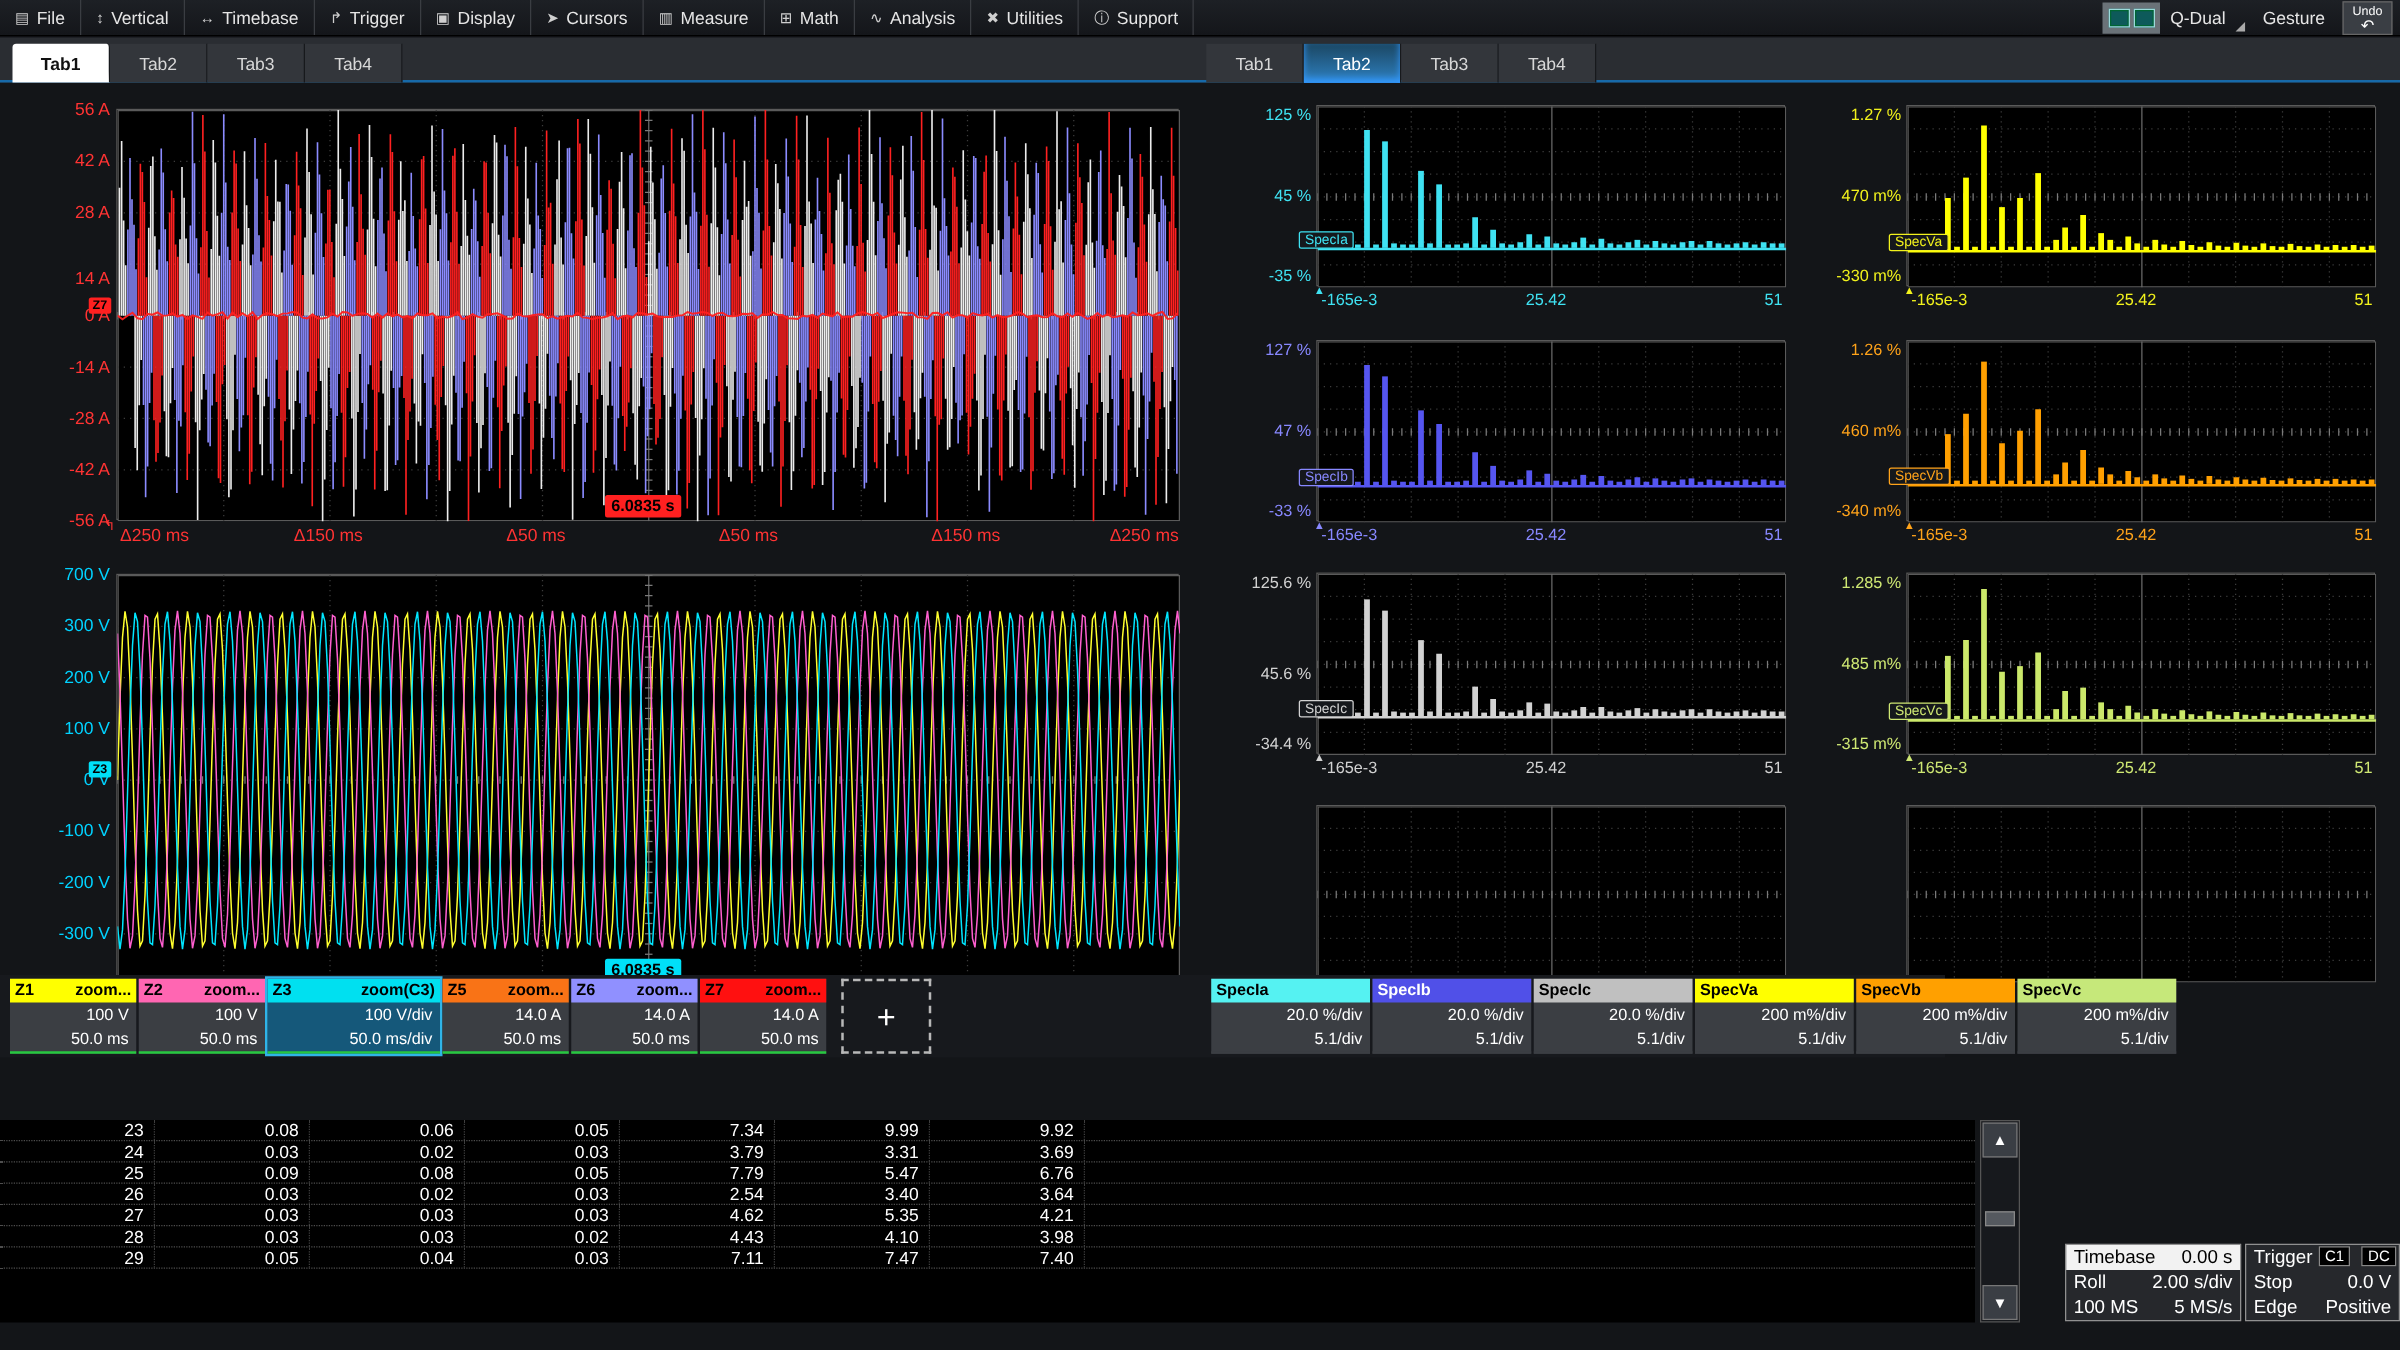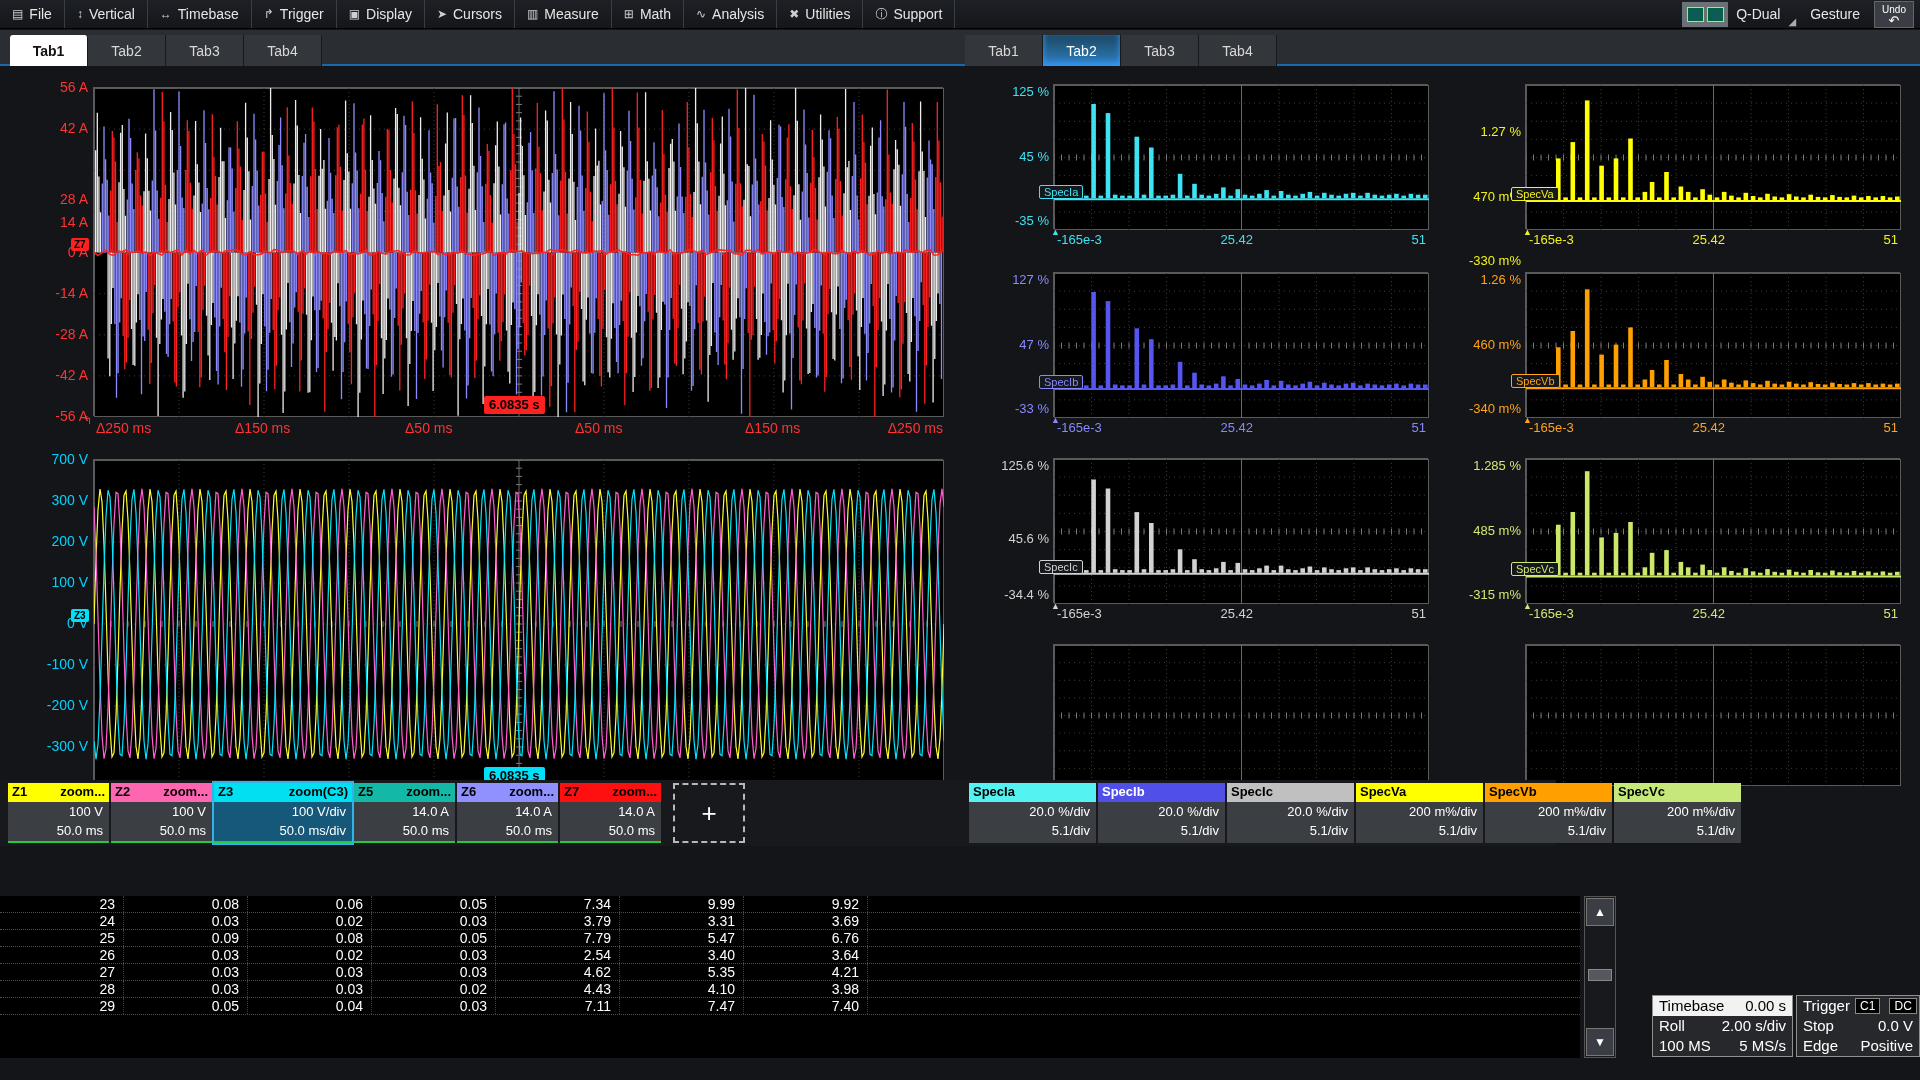--- a/index.html
+++ b/index.html
@@ -290,21 +290,21 @@
           <line x1="422" y1="320.77500000000003" x2="428" y2="320.77500000000003" stroke="#7a7a7a"></line>
           <path d="M1.6 164.5 L1.6 62.2 M14.1 164.5 L14.1 270.4 M3.3 164.5 L3.3 24.8 M15.8 164.5 L15.8 288.2 M4.9 164.5 L4.9 88.4 M17.4 164.5 L17.4 236.1 M6.5 164.5 L6.5 124.2 M19.0 164.5 L19.0 200.0 M25.0 164.5 L25.0 94.2 M37.5 164.5 L37.5 241.0 M26.6 164.5 L26.6 44.8 M39.1 164.5 L39.1 277.0 M28.3 164.5 L28.3 37.1 M40.8 164.5 L40.8 277.7 M29.9 164.5 L29.9 101.0 M42.4 164.5 L42.4 234.6 M31.5 164.5 L31.5 127.8 M44.0 164.5 L44.0 206.3 M50.0 164.5 L50.0 103.3 M62.5 164.5 L62.5 249.7 M51.6 164.5 L51.6 45.5 M64.1 164.5 L64.1 327.9 M53.3 164.5 L53.3 70.2 M65.8 164.5 L65.8 256.1 M54.9 164.5 L54.9 102.7 M67.4 164.5 L67.4 231.6 M56.5 164.5 L56.5 122.5 M69.0 164.5 L69.0 211.1 M75.0 164.5 L75.0 111.1 M87.5 164.5 L87.5 247.4 M76.6 164.5 L76.6 23.9 M89.1 164.5 L89.1 309.8 M78.3 164.5 L78.3 41.9 M90.8 164.5 L90.8 303.6 M79.9 164.5 L79.9 84.5 M92.4 164.5 L92.4 256.1 M81.5 164.5 L81.5 116.5 M94.0 164.5 L94.0 195.8 M100.0 164.5 L100.0 107.6 M112.5 164.5 L112.5 227.8 M101.6 164.5 L101.6 33.0 M114.1 164.5 L114.1 267.4 M103.3 164.5 L103.3 76.2 M115.8 164.5 L115.8 292.1 M104.9 164.5 L104.9 94.4 M117.4 164.5 L117.4 236.9 M106.5 164.5 L106.5 124.1 M119.0 164.5 L119.0 215.0 M125.0 164.5 L125.0 88.9 M137.5 164.5 L137.5 239.5 M126.6 164.5 L126.6 39.7 M139.1 164.5 L139.1 291.1 M128.3 164.5 L128.3 73.2 M140.8 164.5 L140.8 255.5 M129.9 164.5 L129.9 73.3 M142.4 164.5 L142.4 232.8 M131.5 164.5 L131.5 130.0 M144.0 164.5 L144.0 208.3 M150.0 164.5 L150.0 101.9 M162.5 164.5 L162.5 216.8 M151.6 164.5 L151.6 14.7 M164.1 164.5 L164.1 331.0 M153.3 164.5 L153.3 49.6 M165.8 164.5 L165.8 295.5 M154.9 164.5 L154.9 83.3 M167.4 164.5 L167.4 256.0 M156.5 164.5 L156.5 131.6 M169.0 164.5 L169.0 206.2 M175.0 164.5 L175.0 90.9 M187.5 164.5 L187.5 246.7 M176.6 164.5 L176.6 -4.7 M189.1 164.5 L189.1 325.1 M178.3 164.5 L178.3 46.9 M190.8 164.5 L190.8 303.5 M179.9 164.5 L179.9 71.1 M192.4 164.5 L192.4 241.6 M181.5 164.5 L181.5 116.7 M194.0 164.5 L194.0 195.1 M200.0 164.5 L200.0 95.5 M212.5 164.5 L212.5 226.8 M201.6 164.5 L201.6 11.9 M214.1 164.5 L214.1 304.8 M203.3 164.5 L203.3 37.6 M215.8 164.5 L215.8 304.2 M204.9 164.5 L204.9 87.0 M217.4 164.5 L217.4 252.3 M206.5 164.5 L206.5 124.9 M219.0 164.5 L219.0 208.5 M225.0 164.5 L225.0 87.7 M237.5 164.5 L237.5 234.7 M226.6 164.5 L226.6 41.0 M239.1 164.5 L239.1 282.7 M228.3 164.5 L228.3 80.7 M240.8 164.5 L240.8 249.1 M229.9 164.5 L229.9 72.1 M242.4 164.5 L242.4 252.6 M231.5 164.5 L231.5 120.7 M244.0 164.5 L244.0 195.3 M250.0 164.5 L250.0 91.9 M262.5 164.5 L262.5 236.2 M251.6 164.5 L251.6 12.4 M264.1 164.5 L264.1 336.2 M253.3 164.5 L253.3 65.2 M265.8 164.5 L265.8 304.8 M254.9 164.5 L254.9 83.5 M267.4 164.5 L267.4 251.5 M256.5 164.5 L256.5 120.8 M269.0 164.5 L269.0 212.5 M275.0 164.5 L275.0 108.8 M287.5 164.5 L287.5 250.3 M276.6 164.5 L276.6 27.2 M289.1 164.5 L289.1 306.0 M278.3 164.5 L278.3 72.0 M290.8 164.5 L290.8 270.6 M279.9 164.5 L279.9 100.5 M292.4 164.5 L292.4 251.9 M281.5 164.5 L281.5 115.8 M294.0 164.5 L294.0 210.5 M300.0 164.5 L300.0 90.5 M312.5 164.5 L312.5 250.2 M301.6 164.5 L301.6 20.0 M314.1 164.5 L314.1 317.9 M303.3 164.5 L303.3 26.0 M315.8 164.5 L315.8 276.0 M304.9 164.5 L304.9 99.8 M317.4 164.5 L317.4 243.0 M306.5 164.5 L306.5 117.2 M319.0 164.5 L319.0 213.0 M325.0 164.5 L325.0 107.0 M337.5 164.5 L337.5 234.8 M326.6 164.5 L326.6 29.3 M339.1 164.5 L339.1 303.1 M328.3 164.5 L328.3 70.8 M340.8 164.5 L340.8 262.2 M329.9 164.5 L329.9 91.6 M342.4 164.5 L342.4 238.9 M331.5 164.5 L331.5 130.4 M344.0 164.5 L344.0 195.0 M350.0 164.5 L350.0 107.6 M362.5 164.5 L362.5 216.1 M351.6 164.5 L351.6 55.4 M364.1 164.5 L364.1 327.8 M353.3 164.5 L353.3 24.4 M365.8 164.5 L365.8 251.2 M354.9 164.5 L354.9 101.9 M367.4 164.5 L367.4 236.0 M356.5 164.5 L356.5 123.5 M369.0 164.5 L369.0 210.4 M375.0 164.5 L375.0 100.8 M387.5 164.5 L387.5 228.0 M376.6 164.5 L376.6 7.2 M389.1 164.5 L389.1 316.1 M378.3 164.5 L378.3 35.0 M390.8 164.5 L390.8 278.4 M379.9 164.5 L379.9 77.7 M392.4 164.5 L392.4 236.3 M381.5 164.5 L381.5 122.1 M394.0 164.5 L394.0 201.1 M400.0 164.5 L400.0 95.2 M412.5 164.5 L412.5 242.6 M401.6 164.5 L401.6 57.3 M414.1 164.5 L414.1 283.8 M403.3 164.5 L403.3 33.5 M415.8 164.5 L415.8 295.6 M404.9 164.5 L404.9 78.6 M417.4 164.5 L417.4 237.0 M406.5 164.5 L406.5 126.5 M419.0 164.5 L419.0 214.4 M425.0 164.5 L425.0 104.9 M437.5 164.5 L437.5 228.0 M426.6 164.5 L426.6 29.4 M439.1 164.5 L439.1 324.6 M428.3 164.5 L428.3 57.9 M440.8 164.5 L440.8 304.1 M429.9 164.5 L429.9 87.3 M442.4 164.5 L442.4 237.3 M431.5 164.5 L431.5 126.9 M444.0 164.5 L444.0 206.3 M450.0 164.5 L450.0 103.4 M462.5 164.5 L462.5 246.4 M451.6 164.5 L451.6 22.6 M464.1 164.5 L464.1 335.5 M453.3 164.5 L453.3 32.6 M465.8 164.5 L465.8 276.4 M454.9 164.5 L454.9 91.7 M467.4 164.5 L467.4 247.4 M456.5 164.5 L456.5 114.4 M469.0 164.5 L469.0 206.6 M475.0 164.5 L475.0 90.6 M487.5 164.5 L487.5 221.0 M476.6 164.5 L476.6 14.1 M489.1 164.5 L489.1 293.6 M478.3 164.5 L478.3 46.0 M490.8 164.5 L490.8 297.2 M479.9 164.5 L479.9 93.8 M492.4 164.5 L492.4 231.8 M481.5 164.5 L481.5 132.1 M494.0 164.5 L494.0 209.4 M500.0 164.5 L500.0 87.9 M512.5 164.5 L512.5 249.3 M501.6 164.5 L501.6 40.6 M514.1 164.5 L514.1 284.3 M503.3 164.5 L503.3 77.4 M515.8 164.5 L515.8 289.4 M504.9 164.5 L504.9 72.8 M517.4 164.5 L517.4 250.7 M506.5 164.5 L506.5 116.5 M519.0 164.5 L519.0 215.3 M525.0 164.5 L525.0 105.8 M537.5 164.5 L537.5 249.8 M526.6 164.5 L526.6 43.1 M539.1 164.5 L539.1 304.0 M528.3 164.5 L528.3 58.6 M540.8 164.5 L540.8 289.0 M529.9 164.5 L529.9 79.2 M542.4 164.5 L542.4 244.5 M531.5 164.5 L531.5 118.7 M544.0 164.5 L544.0 208.1 M550.0 164.5 L550.0 92.8 M562.5 164.5 L562.5 224.8 M551.6 164.5 L551.6 4.3 M564.1 164.5 L564.1 300.0 M553.3 164.5 L553.3 73.2 M565.8 164.5 L565.8 289.5 M554.9 164.5 L554.9 90.7 M567.4 164.5 L567.4 242.0 M556.5 164.5 L556.5 122.4 M569.0 164.5 L569.0 213.7 M575.0 164.5 L575.0 80.1 M587.5 164.5 L587.5 220.7 M576.6 164.5 L576.6 55.8 M589.1 164.5 L589.1 286.2 M578.3 164.5 L578.3 51.0 M590.8 164.5 L590.8 270.5 M579.9 164.5 L579.9 73.4 M592.4 164.5 L592.4 253.6 M581.5 164.5 L581.5 122.8 M594.0 164.5 L594.0 214.2 M600.0 164.5 L600.0 103.9 M612.5 164.5 L612.5 232.6 M601.6 164.5 L601.6 -2.3 M614.1 164.5 L614.1 313.7 M603.3 164.5 L603.3 35.2 M615.8 164.5 L615.8 267.0 M604.9 164.5 L604.9 73.4 M617.4 164.5 L617.4 257.9 M606.5 164.5 L606.5 116.2 M619.0 164.5 L619.0 195.0 M625.0 164.5 L625.0 107.8 M637.5 164.5 L637.5 241.8 M626.6 164.5 L626.6 55.6 M639.1 164.5 L639.1 271.8 M628.3 164.5 L628.3 28.5 M640.8 164.5 L640.8 263.4 M629.9 164.5 L629.9 85.8 M642.4 164.5 L642.4 230.5 M631.5 164.5 L631.5 117.3 M644.0 164.5 L644.0 210.2 M650.0 164.5 L650.0 111.7 M662.5 164.5 L662.5 231.0 M651.6 164.5 L651.6 -6.1 M664.1 164.5 L664.1 271.8 M653.3 164.5 L653.3 76.3 M665.8 164.5 L665.8 269.8 M654.9 164.5 L654.9 78.1 M667.4 164.5 L667.4 247.1 M656.5 164.5 L656.5 128.3 M669.0 164.5 L669.0 205.5 M675.0 164.5 L675.0 110.0 M687.5 164.5 L687.5 232.3 M676.6 164.5 L676.6 32.2 M689.1 164.5 L689.1 304.4 M678.3 164.5 L678.3 71.5 M690.8 164.5 L690.8 292.4 M679.9 164.5 L679.9 96.9 M692.4 164.5 L692.4 247.2 M681.5 164.5 L681.5 116.4 M694.0 164.5 L694.0 195.7 M700.0 164.5 L700.0 107.3 M712.5 164.5 L712.5 240.5 M701.6 164.5 L701.6 0.0 M714.1 164.5 L714.1 285.9 M703.3 164.5 L703.3 32.7 M715.8 164.5 L715.8 285.0 M704.9 164.5 L704.9 96.2 M717.4 164.5 L717.4 224.0 M706.5 164.5 L706.5 131.8 M719.0 164.5 L719.0 215.9 M725.0 164.5 L725.0 89.3 M737.5 164.5 L737.5 224.3 M726.6 164.5 L726.6 26.5 M739.1 164.5 L739.1 271.0 M728.3 164.5 L728.3 51.4 M740.8 164.5 L740.8 272.4 M729.9 164.5 L729.9 78.5 M742.4 164.5 L742.4 226.6 M731.5 164.5 L731.5 118.4 M744.0 164.5 L744.0 198.6 M750.0 164.5 L750.0 105.3 M762.5 164.5 L762.5 222.5 M751.6 164.5 L751.6 0.9 M764.1 164.5 L764.1 268.2 M753.3 164.5 L753.3 79.3 M765.8 164.5 L765.8 302.1 M754.9 164.5 L754.9 72.9 M767.4 164.5 L767.4 239.1 M756.5 164.5 L756.5 121.9 M769.0 164.5 L769.0 209.9 M775.0 164.5 L775.0 107.7 M787.5 164.5 L787.5 233.5 M776.6 164.5 L776.6 57.7 M789.1 164.5 L789.1 308.0 M778.3 164.5 L778.3 39.5 M790.8 164.5 L790.8 296.6 M779.9 164.5 L779.9 106.0 M792.4 164.5 L792.4 242.4 M781.5 164.5 L781.5 126.2 M794.0 164.5 L794.0 196.1 M800.0 164.5 L800.0 81.3 M812.5 164.5 L812.5 224.9 M801.6 164.5 L801.6 52.0 M814.1 164.5 L814.1 286.0 M803.3 164.5 L803.3 61.2 M815.8 164.5 L815.8 293.6 M804.9 164.5 L804.9 76.7 M817.4 164.5 L817.4 253.9 M806.5 164.5 L806.5 117.7 M819.0 164.5 L819.0 209.9 M825.0 164.5 L825.0 83.3 M837.5 164.5 L837.5 237.7 M826.6 164.5 L826.6 13.5 M839.1 164.5 L839.1 314.5 M828.3 164.5 L828.3 63.4 M840.8 164.5 L840.8 271.1 M829.9 164.5 L829.9 83.1 M842.4 164.5 L842.4 233.0 M831.5 164.5 L831.5 128.9 M844.0 164.5 L844.0 205.5 " stroke="#ececec" stroke-width="1.3" fill="none"></path>
           <path d="M8.3 164.5 L8.3 95.6 M20.8 164.5 L20.8 236.0 M10.0 164.5 L10.0 38.4 M22.5 164.5 L22.5 309.8 M11.6 164.5 L11.6 71.3 M24.1 164.5 L24.1 285.2 M13.2 164.5 L13.2 91.7 M25.7 164.5 L25.7 234.4 M14.8 164.5 L14.8 127.4 M27.3 164.5 L27.3 210.2 M33.3 164.5 L33.3 111.6 M45.8 164.5 L45.8 231.9 M35.0 164.5 L35.0 30.7 M47.5 164.5 L47.5 306.3 M36.6 164.5 L36.6 50.0 M49.1 164.5 L49.1 248.6 M38.2 164.5 L38.2 95.4 M50.7 164.5 L50.7 253.1 M39.8 164.5 L39.8 120.9 M52.3 164.5 L52.3 204.1 M58.3 164.5 L58.3 92.4 M70.8 164.5 L70.8 223.8 M60.0 164.5 L60.0 1.3 M72.5 164.5 L72.5 266.0 M61.6 164.5 L61.6 42.5 M74.1 164.5 L74.1 269.0 M63.2 164.5 L63.2 102.6 M75.7 164.5 L75.7 236.3 M64.8 164.5 L64.8 130.7 M77.3 164.5 L77.3 211.0 M83.3 164.5 L83.3 82.1 M95.8 164.5 L95.8 231.2 M85.0 164.5 L85.0 3.4 M97.5 164.5 L97.5 273.0 M86.6 164.5 L86.6 58.0 M99.1 164.5 L99.1 253.9 M88.2 164.5 L88.2 109.4 M100.7 164.5 L100.7 244.1 M89.8 164.5 L89.8 119.9 M102.3 164.5 L102.3 198.1 M108.3 164.5 L108.3 115.6 M120.8 164.5 L120.8 229.4 M110.0 164.5 L110.0 22.3 M122.5 164.5 L122.5 282.9 M111.6 164.5 L111.6 55.0 M124.1 164.5 L124.1 296.4 M113.2 164.5 L113.2 100.1 M125.7 164.5 L125.7 238.5 M114.8 164.5 L114.8 121.2 M127.3 164.5 L127.3 199.8 M133.3 164.5 L133.3 112.3 M145.8 164.5 L145.8 234.6 M135.0 164.5 L135.0 59.2 M147.5 164.5 L147.5 298.7 M136.6 164.5 L136.6 59.6 M149.1 164.5 L149.1 281.5 M138.2 164.5 L138.2 80.6 M150.7 164.5 L150.7 245.6 M139.8 164.5 L139.8 123.7 M152.3 164.5 L152.3 209.4 M158.3 164.5 L158.3 98.1 M170.8 164.5 L170.8 238.6 M160.0 164.5 L160.0 25.7 M172.5 164.5 L172.5 303.3 M161.6 164.5 L161.6 51.5 M174.1 164.5 L174.1 281.7 M163.2 164.5 L163.2 82.6 M175.7 164.5 L175.7 244.8 M164.8 164.5 L164.8 117.5 M177.3 164.5 L177.3 211.1 M183.3 164.5 L183.3 93.1 M195.8 164.5 L195.8 234.3 M185.0 164.5 L185.0 57.1 M197.5 164.5 L197.5 279.0 M186.6 164.5 L186.6 29.6 M199.1 164.5 L199.1 255.5 M188.2 164.5 L188.2 77.3 M200.7 164.5 L200.7 219.4 M189.8 164.5 L189.8 120.2 M202.3 164.5 L202.3 204.2 M208.3 164.5 L208.3 88.0 M220.8 164.5 L220.8 222.3 M210.0 164.5 L210.0 54.8 M222.5 164.5 L222.5 283.9 M211.6 164.5 L211.6 45.9 M224.1 164.5 L224.1 280.1 M213.2 164.5 L213.2 98.8 M225.7 164.5 L225.7 222.0 M214.8 164.5 L214.8 129.0 M227.3 164.5 L227.3 212.7 M233.3 164.5 L233.3 112.7 M245.8 164.5 L245.8 218.3 M235.0 164.5 L235.0 50.1 M247.5 164.5 L247.5 311.3 M236.6 164.5 L236.6 84.7 M249.1 164.5 L249.1 283.9 M238.2 164.5 L238.2 110.8 M250.7 164.5 L250.7 254.3 M239.8 164.5 L239.8 125.0 M252.3 164.5 L252.3 213.4 M258.3 164.5 L258.3 95.3 M270.8 164.5 L270.8 226.2 M260.0 164.5 L260.0 15.2 M272.5 164.5 L272.5 280.4 M261.6 164.5 L261.6 64.4 M274.1 164.5 L274.1 280.9 M263.2 164.5 L263.2 82.6 M275.7 164.5 L275.7 238.1 M264.8 164.5 L264.8 120.3 M277.3 164.5 L277.3 201.4 M283.3 164.5 L283.3 95.1 M295.8 164.5 L295.8 221.5 M285.0 164.5 L285.0 62.9 M297.5 164.5 L297.5 288.7 M286.6 164.5 L286.6 72.3 M299.1 164.5 L299.1 286.5 M288.2 164.5 L288.2 104.9 M300.7 164.5 L300.7 230.1 M289.8 164.5 L289.8 133.3 M302.3 164.5 L302.3 200.5 M308.3 164.5 L308.3 84.3 M320.8 164.5 L320.8 243.1 M310.0 164.5 L310.0 27.8 M322.5 164.5 L322.5 311.1 M311.6 164.5 L311.6 36.9 M324.1 164.5 L324.1 245.1 M313.2 164.5 L313.2 103.7 M325.7 164.5 L325.7 225.7 M314.8 164.5 L314.8 126.9 M327.3 164.5 L327.3 203.0 M333.3 164.5 L333.3 110.7 M345.8 164.5 L345.8 228.6 M335.0 164.5 L335.0 42.2 M347.5 164.5 L347.5 262.4 M336.6 164.5 L336.6 84.4 M349.1 164.5 L349.1 279.4 M338.2 164.5 L338.2 95.2 M350.7 164.5 L350.7 229.2 M339.8 164.5 L339.8 134.4 M352.3 164.5 L352.3 202.6 M358.3 164.5 L358.3 89.8 M370.8 164.5 L370.8 242.4 M360.0 164.5 L360.0 30.6 M372.5 164.5 L372.5 310.4 M361.6 164.5 L361.6 30.1 M374.1 164.5 L374.1 297.6 M363.2 164.5 L363.2 98.6 M375.7 164.5 L375.7 250.2 M364.8 164.5 L364.8 118.8 M377.3 164.5 L377.3 209.9 M383.3 164.5 L383.3 84.2 M395.8 164.5 L395.8 236.6 M385.0 164.5 L385.0 19.5 M397.5 164.5 L397.5 283.5 M386.6 164.5 L386.6 67.9 M399.1 164.5 L399.1 288.3 M388.2 164.5 L388.2 98.3 M400.7 164.5 L400.7 246.3 M389.8 164.5 L389.8 134.1 M402.3 164.5 L402.3 205.4 M408.3 164.5 L408.3 96.3 M420.8 164.5 L420.8 221.2 M410.0 164.5 L410.0 36.2 M422.5 164.5 L422.5 306.6 M411.6 164.5 L411.6 34.6 M424.1 164.5 L424.1 260.9 M413.2 164.5 L413.2 110.5 M425.7 164.5 L425.7 239.4 M414.8 164.5 L414.8 125.6 M427.3 164.5 L427.3 194.6 M433.3 164.5 L433.3 114.2 M445.8 164.5 L445.8 226.7 M435.0 164.5 L435.0 54.8 M447.5 164.5 L447.5 307.6 M436.6 164.5 L436.6 44.1 M449.1 164.5 L449.1 288.5 M438.2 164.5 L438.2 82.3 M450.7 164.5 L450.7 247.0 M439.8 164.5 L439.8 125.1 M452.3 164.5 L452.3 212.5 M458.3 164.5 L458.3 85.1 M470.8 164.5 L470.8 231.0 M460.0 164.5 L460.0 3.3 M472.5 164.5 L472.5 324.2 M461.6 164.5 L461.6 66.0 M474.1 164.5 L474.1 294.7 M463.2 164.5 L463.2 81.4 M475.7 164.5 L475.7 236.4 M464.8 164.5 L464.8 127.2 M477.3 164.5 L477.3 199.4 M483.3 164.5 L483.3 99.1 M495.8 164.5 L495.8 245.5 M485.0 164.5 L485.0 17.7 M497.5 164.5 L497.5 285.1 M486.6 164.5 L486.6 42.6 M499.1 164.5 L499.1 285.8 M488.2 164.5 L488.2 87.5 M500.7 164.5 L500.7 244.8 M489.8 164.5 L489.8 122.7 M502.3 164.5 L502.3 210.3 M508.3 164.5 L508.3 113.0 M520.8 164.5 L520.8 239.9 M510.0 164.5 L510.0 5.2 M522.5 164.5 L522.5 273.9 M511.6 164.5 L511.6 62.3 M524.1 164.5 L524.1 285.2 M513.2 164.5 L513.2 82.1 M525.7 164.5 L525.7 237.0 M514.8 164.5 L514.8 126.7 M527.3 164.5 L527.3 212.8 M533.3 164.5 L533.3 82.4 M545.8 164.5 L545.8 218.2 M535.0 164.5 L535.0 22.8 M547.5 164.5 L547.5 277.7 M536.6 164.5 L536.6 53.1 M549.1 164.5 L549.1 270.3 M538.2 164.5 L538.2 90.8 M550.7 164.5 L550.7 233.2 M539.8 164.5 L539.8 121.6 M552.3 164.5 L552.3 206.0 M558.3 164.5 L558.3 87.5 M570.8 164.5 L570.8 216.5 M560.0 164.5 L560.0 54.2 M572.5 164.5 L572.5 319.9 M561.6 164.5 L561.6 80.7 M574.1 164.5 L574.1 289.5 M563.2 164.5 L563.2 99.2 M575.7 164.5 L575.7 241.9 M564.8 164.5 L564.8 128.3 M577.3 164.5 L577.3 210.1 M583.3 164.5 L583.3 108.4 M595.8 164.5 L595.8 218.1 M585.0 164.5 L585.0 35.6 M597.5 164.5 L597.5 302.8 M586.6 164.5 L586.6 79.1 M599.1 164.5 L599.1 298.1 M588.2 164.5 L588.2 108.6 M600.7 164.5 L600.7 241.2 M589.8 164.5 L589.8 124.9 M602.3 164.5 L602.3 197.2 M608.3 164.5 L608.3 88.7 M620.8 164.5 L620.8 244.5 M610.0 164.5 L610.0 21.8 M622.5 164.5 L622.5 264.0 M611.6 164.5 L611.6 74.5 M624.1 164.5 L624.1 276.9 M613.2 164.5 L613.2 102.6 M625.7 164.5 L625.7 229.3 M614.8 164.5 L614.8 126.5 M627.3 164.5 L627.3 197.1 M633.3 164.5 L633.3 112.3 M645.8 164.5 L645.8 229.3 M635.0 164.5 L635.0 20.7 M647.5 164.5 L647.5 325.8 M636.6 164.5 L636.6 48.5 M649.1 164.5 L649.1 280.9 M638.2 164.5 L638.2 93.5 M650.7 164.5 L650.7 231.1 M639.8 164.5 L639.8 133.6 M652.3 164.5 L652.3 200.2 M658.3 164.5 L658.3 96.5 M670.8 164.5 L670.8 234.1 M660.0 164.5 L660.0 6.7 M672.5 164.5 L672.5 266.8 M661.6 164.5 L661.6 70.5 M674.1 164.5 L674.1 248.2 M663.2 164.5 L663.2 92.8 M675.7 164.5 L675.7 244.4 M664.8 164.5 L664.8 116.4 M677.3 164.5 L677.3 195.4 M683.3 164.5 L683.3 89.9 M695.8 164.5 L695.8 245.4 M685.0 164.5 L685.0 36.8 M697.5 164.5 L697.5 321.4 M686.6 164.5 L686.6 38.4 M699.1 164.5 L699.1 270.0 M688.2 164.5 L688.2 109.0 M700.7 164.5 L700.7 227.0 M689.8 164.5 L689.8 118.9 M702.3 164.5 L702.3 196.6 M708.3 164.5 L708.3 103.4 M720.8 164.5 L720.8 239.9 M710.0 164.5 L710.0 21.4 M722.5 164.5 L722.5 289.5 M711.6 164.5 L711.6 56.5 M724.1 164.5 L724.1 287.5 M713.2 164.5 L713.2 85.0 M725.7 164.5 L725.7 242.7 M714.8 164.5 L714.8 129.5 M727.3 164.5 L727.3 197.4 M733.3 164.5 L733.3 83.8 M745.8 164.5 L745.8 241.1 M735.0 164.5 L735.0 42.2 M747.5 164.5 L747.5 295.2 M736.6 164.5 L736.6 50.3 M749.1 164.5 L749.1 290.5 M738.2 164.5 L738.2 107.4 M750.7 164.5 L750.7 220.1 M739.8 164.5 L739.8 130.0 M752.3 164.5 L752.3 211.7 M758.3 164.5 L758.3 87.9 M770.8 164.5 L770.8 245.8 M760.0 164.5 L760.0 13.9 M772.5 164.5 L772.5 292.6 M761.6 164.5 L761.6 66.6 M774.1 164.5 L774.1 264.9 M763.2 164.5 L763.2 107.6 M775.7 164.5 L775.7 235.6 M764.8 164.5 L764.8 131.4 M777.3 164.5 L777.3 196.0 M783.3 164.5 L783.3 104.6 M795.8 164.5 L795.8 231.1 M785.0 164.5 L785.0 49.6 M797.5 164.5 L797.5 304.6 M786.6 164.5 L786.6 32.3 M799.1 164.5 L799.1 299.6 M788.2 164.5 L788.2 108.2 M800.7 164.5 L800.7 252.4 M789.8 164.5 L789.8 118.4 M802.3 164.5 L802.3 208.0 M808.3 164.5 L808.3 86.3 M820.8 164.5 L820.8 228.3 M810.0 164.5 L810.0 14.1 M822.5 164.5 L822.5 323.8 M811.6 164.5 L811.6 38.7 M824.1 164.5 L824.1 263.1 M813.2 164.5 L813.2 106.0 M825.7 164.5 L825.7 233.1 M814.8 164.5 L814.8 134.1 M827.3 164.5 L827.3 194.2 M833.3 164.5 L833.3 89.5 M845.8 164.5 L845.8 216.0 M835.0 164.5 L835.0 52.6 M847.5 164.5 L847.5 290.9 M836.6 164.5 L836.6 71.4 M838.2 164.5 L838.2 76.3 M839.8 164.5 L839.8 121.0 " stroke="#8b8bff" stroke-width="1.3" fill="none"></path>
           <path d="M16.7 164.5 L16.7 102.6 M29.2 164.5 L29.2 248.1 M18.3 164.5 L18.3 43.0 M30.8 164.5 L30.8 281.3 M19.9 164.5 L19.9 49.5 M32.4 164.5 L32.4 274.4 M21.5 164.5 L21.5 73.6 M34.0 164.5 L34.0 250.0 M23.2 164.5 L23.2 133.8 M35.7 164.5 L35.7 212.3 M41.7 164.5 L41.7 81.9 M54.2 164.5 L54.2 241.7 M43.3 164.5 L43.3 64.3 M55.8 164.5 L55.8 295.9 M44.9 164.5 L44.9 70.4 M57.4 164.5 L57.4 274.9 M46.5 164.5 L46.5 107.6 M59.0 164.5 L59.0 225.2 M48.2 164.5 L48.2 117.4 M60.7 164.5 L60.7 197.1 M66.7 164.5 L66.7 109.8 M79.2 164.5 L79.2 233.5 M68.3 164.5 L68.3 3.9 M80.8 164.5 L80.8 294.5 M69.9 164.5 L69.9 33.2 M82.4 164.5 L82.4 298.4 M71.5 164.5 L71.5 96.7 M84.0 164.5 L84.0 219.3 M73.2 164.5 L73.2 133.9 M85.7 164.5 L85.7 203.9 M91.7 164.5 L91.7 81.9 M104.2 164.5 L104.2 244.1 M93.3 164.5 L93.3 32.3 M105.8 164.5 L105.8 299.3 M94.9 164.5 L94.9 42.8 M107.4 164.5 L107.4 289.4 M96.5 164.5 L96.5 94.8 M109.0 164.5 L109.0 221.9 M98.2 164.5 L98.2 120.8 M110.7 164.5 L110.7 197.7 M116.7 164.5 L116.7 109.9 M129.2 164.5 L129.2 231.1 M118.3 164.5 L118.3 26.3 M130.8 164.5 L130.8 264.3 M119.9 164.5 L119.9 68.8 M132.4 164.5 L132.4 301.9 M121.5 164.5 L121.5 87.9 M134.0 164.5 L134.0 249.0 M123.2 164.5 L123.2 116.4 M135.7 164.5 L135.7 208.3 M141.7 164.5 L141.7 100.1 M154.2 164.5 L154.2 243.5 M143.3 164.5 L143.3 33.3 M155.8 164.5 L155.8 316.9 M144.9 164.5 L144.9 60.4 M157.4 164.5 L157.4 250.9 M146.5 164.5 L146.5 78.5 M159.0 164.5 L159.0 224.7 M148.2 164.5 L148.2 132.0 M160.7 164.5 L160.7 198.7 M166.7 164.5 L166.7 106.8 M179.2 164.5 L179.2 242.1 M168.3 164.5 L168.3 63.8 M180.8 164.5 L180.8 301.3 M169.9 164.5 L169.9 63.5 M182.4 164.5 L182.4 277.7 M171.5 164.5 L171.5 105.6 M184.0 164.5 L184.0 222.3 M173.2 164.5 L173.2 133.8 M185.7 164.5 L185.7 209.6 M191.7 164.5 L191.7 105.6 M204.2 164.5 L204.2 223.7 M193.3 164.5 L193.3 19.2 M205.8 164.5 L205.8 303.5 M194.9 164.5 L194.9 67.4 M207.4 164.5 L207.4 272.5 M196.5 164.5 L196.5 95.0 M209.0 164.5 L209.0 225.8 M198.2 164.5 L198.2 115.7 M210.7 164.5 L210.7 200.6 M216.7 164.5 L216.7 88.3 M229.2 164.5 L229.2 230.4 M218.3 164.5 L218.3 19.4 M230.8 164.5 L230.8 323.8 M219.9 164.5 L219.9 33.5 M232.4 164.5 L232.4 263.9 M221.5 164.5 L221.5 81.0 M234.0 164.5 L234.0 241.2 M223.2 164.5 L223.2 121.0 M235.7 164.5 L235.7 214.9 M241.7 164.5 L241.7 87.3 M254.2 164.5 L254.2 235.8 M243.3 164.5 L243.3 39.3 M255.8 164.5 L255.8 264.0 M244.9 164.5 L244.9 36.7 M257.4 164.5 L257.4 296.2 M246.5 164.5 L246.5 78.7 M259.0 164.5 L259.0 229.5 M248.2 164.5 L248.2 122.4 M260.7 164.5 L260.7 204.7 M266.7 164.5 L266.7 105.8 M279.2 164.5 L279.2 226.6 M268.3 164.5 L268.3 36.5 M280.8 164.5 L280.8 329.0 M269.9 164.5 L269.9 30.6 M282.4 164.5 L282.4 277.1 M271.5 164.5 L271.5 81.4 M284.0 164.5 L284.0 233.2 M273.2 164.5 L273.2 123.0 M285.7 164.5 L285.7 196.2 M291.7 164.5 L291.7 108.7 M304.2 164.5 L304.2 237.7 M293.3 164.5 L293.3 41.0 M305.8 164.5 L305.8 302.6 M294.9 164.5 L294.9 41.9 M307.4 164.5 L307.4 256.8 M296.5 164.5 L296.5 82.1 M309.0 164.5 L309.0 220.4 M298.2 164.5 L298.2 114.6 M310.7 164.5 L310.7 205.2 M316.7 164.5 L316.7 101.8 M329.2 164.5 L329.2 234.4 M318.3 164.5 L318.3 13.6 M330.8 164.5 L330.8 290.9 M319.9 164.5 L319.9 45.0 M332.4 164.5 L332.4 271.5 M321.5 164.5 L321.5 102.3 M334.0 164.5 L334.0 232.7 M323.2 164.5 L323.2 125.5 M335.7 164.5 L335.7 196.7 M341.7 164.5 L341.7 108.0 M354.2 164.5 L354.2 234.7 M343.3 164.5 L343.3 16.3 M355.8 164.5 L355.8 287.1 M344.9 164.5 L344.9 78.0 M357.4 164.5 L357.4 289.6 M346.5 164.5 L346.5 74.1 M359.0 164.5 L359.0 224.7 M348.2 164.5 L348.2 122.9 M360.7 164.5 L360.7 197.2 M366.7 164.5 L366.7 88.9 M379.2 164.5 L379.2 220.0 M368.3 164.5 L368.3 7.2 M380.8 164.5 L380.8 290.1 M369.9 164.5 L369.9 26.8 M382.4 164.5 L382.4 272.4 M371.5 164.5 L371.5 87.5 M384.0 164.5 L384.0 231.3 M373.2 164.5 L373.2 124.4 M385.7 164.5 L385.7 207.6 M391.7 164.5 L391.7 95.8 M404.2 164.5 L404.2 244.8 M393.3 164.5 L393.3 56.1 M405.8 164.5 L405.8 272.8 M394.9 164.5 L394.9 62.9 M407.4 164.5 L407.4 253.3 M396.5 164.5 L396.5 107.0 M409.0 164.5 L409.0 233.9 M398.2 164.5 L398.2 134.6 M410.7 164.5 L410.7 206.5 M416.7 164.5 L416.7 82.2 M429.2 164.5 L429.2 235.2 M418.3 164.5 L418.3 -2.8 M430.8 164.5 L430.8 267.5 M419.9 164.5 L419.9 45.9 M432.4 164.5 L432.4 262.2 M421.5 164.5 L421.5 76.2 M434.0 164.5 L434.0 247.1 M423.2 164.5 L423.2 133.6 M435.7 164.5 L435.7 197.7 M441.7 164.5 L441.7 80.6 M454.2 164.5 L454.2 240.4 M443.3 164.5 L443.3 14.9 M455.8 164.5 L455.8 318.8 M444.9 164.5 L444.9 58.7 M457.4 164.5 L457.4 298.3 M446.5 164.5 L446.5 84.9 M459.0 164.5 L459.0 235.5 M448.2 164.5 L448.2 122.3 M460.7 164.5 L460.7 209.6 M466.7 164.5 L466.7 92.6 M479.2 164.5 L479.2 218.2 M468.3 164.5 L468.3 -0.3 M480.8 164.5 L480.8 324.2 M469.9 164.5 L469.9 31.4 M482.4 164.5 L482.4 261.9 M471.5 164.5 L471.5 83.7 M484.0 164.5 L484.0 253.8 M473.2 164.5 L473.2 125.4 M485.7 164.5 L485.7 204.0 M491.7 164.5 L491.7 99.9 M504.2 164.5 L504.2 231.0 M493.3 164.5 L493.3 23.5 M505.8 164.5 L505.8 288.1 M494.9 164.5 L494.9 53.8 M507.4 164.5 L507.4 298.6 M496.5 164.5 L496.5 103.7 M509.0 164.5 L509.0 240.7 M498.2 164.5 L498.2 133.2 M510.7 164.5 L510.7 202.0 M516.7 164.5 L516.7 96.3 M529.2 164.5 L529.2 233.2 M518.3 164.5 L518.3 -2.3 M530.8 164.5 L530.8 317.3 M519.9 164.5 L519.9 39.5 M532.4 164.5 L532.4 285.2 M521.5 164.5 L521.5 92.7 M534.0 164.5 L534.0 248.7 M523.2 164.5 L523.2 116.3 M535.7 164.5 L535.7 204.2 M541.7 164.5 L541.7 109.3 M554.2 164.5 L554.2 223.8 M543.3 164.5 L543.3 4.6 M555.8 164.5 L555.8 302.8 M544.9 164.5 L544.9 39.6 M557.4 164.5 L557.4 300.0 M546.5 164.5 L546.5 92.0 M559.0 164.5 L559.0 231.4 M548.2 164.5 L548.2 125.6 M560.7 164.5 L560.7 207.0 M566.7 164.5 L566.7 114.6 M579.2 164.5 L579.2 230.8 M568.3 164.5 L568.3 22.1 M580.8 164.5 L580.8 275.7 M569.9 164.5 L569.9 66.1 M582.4 164.5 L582.4 277.9 M571.5 164.5 L571.5 106.6 M584.0 164.5 L584.0 240.0 M573.2 164.5 L573.2 123.4 M585.7 164.5 L585.7 197.1 M591.7 164.5 L591.7 108.7 M604.2 164.5 L604.2 235.1 M593.3 164.5 L593.3 14.0 M605.8 164.5 L605.8 281.8 M594.9 164.5 L594.9 59.2 M607.4 164.5 L607.4 286.5 M596.5 164.5 L596.5 106.1 M609.0 164.5 L609.0 233.4 M598.2 164.5 L598.2 129.1 M610.7 164.5 L610.7 208.7 M616.7 164.5 L616.7 84.3 M629.2 164.5 L629.2 232.6 M618.3 164.5 L618.3 29.7 M630.8 164.5 L630.8 276.5 M619.9 164.5 L619.9 52.2 M632.4 164.5 L632.4 291.3 M621.5 164.5 L621.5 98.0 M634.0 164.5 L634.0 255.5 M623.2 164.5 L623.2 122.7 M635.7 164.5 L635.7 199.8 M641.7 164.5 L641.7 95.8 M654.2 164.5 L654.2 245.0 M643.3 164.5 L643.3 1.5 M655.8 164.5 L655.8 332.8 M644.9 164.5 L644.9 39.9 M657.4 164.5 L657.4 251.8 M646.5 164.5 L646.5 95.2 M659.0 164.5 L659.0 247.3 M648.2 164.5 L648.2 118.2 M660.7 164.5 L660.7 198.7 M666.7 164.5 L666.7 113.2 M679.2 164.5 L679.2 242.2 M668.3 164.5 L668.3 45.9 M680.8 164.5 L680.8 275.6 M669.9 164.5 L669.9 53.4 M682.4 164.5 L682.4 253.4 M671.5 164.5 L671.5 77.4 M684.0 164.5 L684.0 231.0 M673.2 164.5 L673.2 122.5 M685.7 164.5 L685.7 210.9 M691.7 164.5 L691.7 91.2 M704.2 164.5 L704.2 239.5 M693.3 164.5 L693.3 49.4 M705.8 164.5 L705.8 292.4 M694.9 164.5 L694.9 36.3 M707.4 164.5 L707.4 296.3 M696.5 164.5 L696.5 98.3 M709.0 164.5 L709.0 232.4 M698.2 164.5 L698.2 121.1 M710.7 164.5 L710.7 195.5 M716.7 164.5 L716.7 94.8 M729.2 164.5 L729.2 245.8 M718.3 164.5 L718.3 42.0 M730.8 164.5 L730.8 303.7 M719.9 164.5 L719.9 69.1 M732.4 164.5 L732.4 288.9 M721.5 164.5 L721.5 99.8 M734.0 164.5 L734.0 226.2 M723.2 164.5 L723.2 131.4 M735.7 164.5 L735.7 200.9 M741.7 164.5 L741.7 91.1 M754.2 164.5 L754.2 232.3 M743.3 164.5 L743.3 29.1 M755.8 164.5 L755.8 278.9 M744.9 164.5 L744.9 40.7 M757.4 164.5 L757.4 291.7 M746.5 164.5 L746.5 92.9 M759.0 164.5 L759.0 226.8 M748.2 164.5 L748.2 127.7 M760.7 164.5 L760.7 205.3 M766.7 164.5 L766.7 90.2 M779.2 164.5 L779.2 218.3 M768.3 164.5 L768.3 26.5 M780.8 164.5 L780.8 330.6 M769.9 164.5 L769.9 53.7 M782.4 164.5 L782.4 279.2 M771.5 164.5 L771.5 74.4 M784.0 164.5 L784.0 242.1 M773.2 164.5 L773.2 116.2 M785.7 164.5 L785.7 210.2 M791.7 164.5 L791.7 111.2 M804.2 164.5 L804.2 214.9 M793.3 164.5 L793.3 1.5 M805.8 164.5 L805.8 309.3 M794.9 164.5 L794.9 66.5 M807.4 164.5 L807.4 301.5 M796.5 164.5 L796.5 104.4 M809.0 164.5 L809.0 255.8 M798.2 164.5 L798.2 115.7 M810.7 164.5 L810.7 214.1 M816.7 164.5 L816.7 109.7 M829.2 164.5 L829.2 217.3 M818.3 164.5 L818.3 35.1 M830.8 164.5 L830.8 315.8 M819.9 164.5 L819.9 53.4 M832.4 164.5 L832.4 277.5 M821.5 164.5 L821.5 91.5 M834.0 164.5 L834.0 239.1 M823.2 164.5 L823.2 121.3 M835.7 164.5 L835.7 209.6 M841.7 164.5 L841.7 89.1 M843.3 164.5 L843.3 14.1 M844.9 164.5 L844.9 52.6 M846.5 164.5 L846.5 94.3 M848.2 164.5 L848.2 128.4 " stroke="#ff2020" stroke-width="1.3" fill="none"></path>
           <path d="M0 164.5 L4 167.4 L8 164.6 L12 162.2 L16 166.6 L20 167.4 L24 163.1 L28 163.8 L32 162.0 L36 164.5 L40 164.3 L44 162.7 L48 165.3 L52 163.9 L56 167.4 L60 164.2 L64 165.5 L68 167.1 L72 162.0 L76 164.6 L80 163.3 L84 161.8 L88 166.9 L92 162.0 L96 165.7 L100 162.6 L104 165.2 L108 161.8 L112 167.2 L116 163.9 L120 162.7 L124 163.4 L128 165.0 L132 162.9 L136 162.7 L140 161.6 L144 162.2 L148 166.1 L152 166.7 L156 163.5 L160 166.7 L164 166.8 L168 165.9 L172 162.9 L176 165.3 L180 161.6 L184 162.0 L188 164.7 L192 163.1 L196 162.7 L200 163.2 L204 166.2 L208 162.9 L212 166.1 L216 162.7 L220 165.1 L224 163.4 L228 165.9 L232 164.8 L236 166.6 L240 162.8 L244 164.1 L248 164.1 L252 162.7 L256 166.7 L260 165.4 L264 166.0 L268 164.8 L272 161.7 L276 167.3 L280 166.0 L284 163.3 L288 165.3 L292 166.2 L296 163.4 L300 163.2 L304 162.6 L308 164.4 L312 167.0 L316 166.8 L320 162.8 L324 164.9 L328 165.2 L332 164.2 L336 163.6 L340 163.4 L344 166.5 L348 165.0 L352 167.0 L356 165.8 L360 164.6 L364 165.2 L368 162.3 L372 165.9 L376 166.3 L380 167.3 L384 166.2 L388 166.0 L392 165.0 L396 162.5 L400 167.4 L404 165.2 L408 164.4 L412 166.0 L416 162.4 L420 162.6 L424 163.5 L428 162.9 L432 165.1 L436 165.8 L440 165.5 L444 165.5 L448 164.4 L452 164.2 L456 161.6 L460 163.0 L464 162.4 L468 161.6 L472 162.4 L476 164.8 L480 162.7 L484 162.2 L488 164.6 L492 164.9 L496 164.7 L500 163.1 L504 163.2 L508 162.6 L512 166.3 L516 163.5 L520 163.5 L524 161.7 L528 163.9 L532 164.0 L536 166.7 L540 166.8 L544 167.1 L548 164.6 L552 165.1 L556 163.9 L560 166.2 L564 162.8 L568 164.0 L572 165.1 L576 161.9 L580 165.8 L584 165.2 L588 165.3 L592 162.8 L596 161.6 L600 162.9 L604 164.4 L608 162.3 L612 166.4 L616 165.0 L620 163.2 L624 161.9 L628 162.1 L632 162.5 L636 162.2 L640 165.8 L644 165.9 L648 167.0 L652 162.4 L656 162.2 L660 164.2 L664 161.8 L668 166.1 L672 164.2 L676 164.2 L680 166.1 L684 162.5 L688 163.8 L692 164.4 L696 163.1 L700 166.1 L704 164.0 L708 165.8 L712 165.4 L716 164.2 L720 161.7 L724 163.0 L728 165.8 L732 164.5 L736 164.2 L740 165.8 L744 165.7 L748 162.5 L752 165.0 L756 165.8 L760 162.8 L764 165.5 L768 162.4 L772 164.7 L776 167.1 L780 165.8 L784 162.5 L788 165.4 L792 163.4 L796 165.8 L800 165.3 L804 164.2 L808 165.4 L812 161.9 L816 164.1 L820 163.7 L824 162.6 L828 164.7 L832 162.6 L836 161.6 L840 167.2 L844 166.7 L848 162.6" stroke="#ff2020" stroke-width="1.6" fill="none" opacity="0.95"></path>
           <path d="M420 317H430M425 312V322" stroke="#999"></path>
         </svg></div>
       <div class="ylabels" style="left: 18px; top: 87px; height: 329px; color: rgb(255, 51, 51);">
         <span style="top: -8px;">56 A</span>
         <span style="top: 33.125px;">42 A</span>
-        <span style="top: 74.25px; margin-top: 30px;">28 A</span>
+        <span style="top: 74.25px;">28 A</span>
         <span style="top: 127px;">14 A</span>
         <span style="top: 156.5px;">0 A</span>
         <span style="top: 197.625px;">-14 A</span>
         <span style="top: 238.75px;">-28 A</span>
         <span style="top: 279.875px;">-42 A</span>
         <span style="top: 321px;">-56 A</span>
       </div>
       <div class="zmarker" style="left: 71px; top: 237.5px; background: rgb(255, 32, 32);">Z7</div>
       <div class="xlabels" style="left: 93px; top: 420px; width: 850px; color: rgb(255, 51, 51);">
         <span style="left: 3px;">Δ250 ms</span>
@@ -969,21 +969,21 @@
           <rect x="318.5" y="112.4" width="4.6" height="2.7" fill="#ffff00"></rect>
           <rect x="325.7" y="110.6" width="4.6" height="4.5" fill="#ffff00"></rect>
           <rect x="332.9" y="112.4" width="4.6" height="2.7" fill="#ffff00"></rect>
           <rect x="340.1" y="111.0" width="4.6" height="4.1" fill="#ffff00"></rect>
           <rect x="347.4" y="112.4" width="4.6" height="2.7" fill="#ffff00"></rect>
           <rect x="354.6" y="111.0" width="4.6" height="4.1" fill="#ffff00"></rect>
           <rect x="361.8" y="112.4" width="4.6" height="2.7" fill="#ffff00"></rect>
           <rect x="369.0" y="111.5" width="4.6" height="3.6" fill="#ffff00"></rect>
           <line x1="0" y1="116.09375" x2="375" y2="116.09375" stroke="#ffff00" stroke-width="2"></line>
         </svg></div>
-      <div class="ylabels" style="left: 1437px; top: 84px; width: 84px; height: 145px; color: rgb(242, 242, 28); font-size: 13px; margin-top: 40px;">
+      <div class="ylabels" style="left: 1437px; top: 84px; width: 84px; height: 145px; color: rgb(242, 242, 28); font-size: 13px;">
         <span style="top: 0px; width: 84px;">1.27 %</span>
         <span style="top: 64.5px; width: 84px;">470 m%</span>
         <span style="top: 129px; width: 84px;">-330 m%</span>
       </div>
       <div class="spec-badge" style="left: 1511px; top: 187.094px; color: rgb(242, 242, 28); border: 1px solid rgb(242, 242, 28);">SpecVa</div>
       <div class="xlabels" style="left: 1525px; top: 232px; width: 375px; color: rgb(242, 242, 28); font-size: 13px;">
         <span style="left: 4px;">-165e-3</span>
         <span style="left: 167.5px;">25.42</span>
         <span style="right: 2px;">51</span>
       </div>
@@ -1416,21 +1416,21 @@
         </div>
         <div class="dbox selected" style="left: 214px; width: 138px;">
           <div class="dhead" style="background: rgb(0, 224, 240);">
             <span>Z3</span>
             <span>zoom(C3)</span>
           </div>
           <div class="dline">100 V/div</div>
           <div class="dline">50.0 ms/div</div>
         </div>
         <div class="dbox" style="left: 354px; width: 101px;">
-          <div class="dhead" style="background: #14b8a6;">
+          <div class="dhead" style="background: #f97316;">
             <span>Z5</span>
             <span>zoom...</span>
           </div>
           <div class="dline">14.0 A</div>
           <div class="dline">50.0 ms</div>
         </div>
         <div class="dbox" style="left: 457px; width: 101px;">
           <div class="dhead" style="background: rgb(144, 144, 255);">
             <span>Z6</span>
             <span>zoom...</span>

